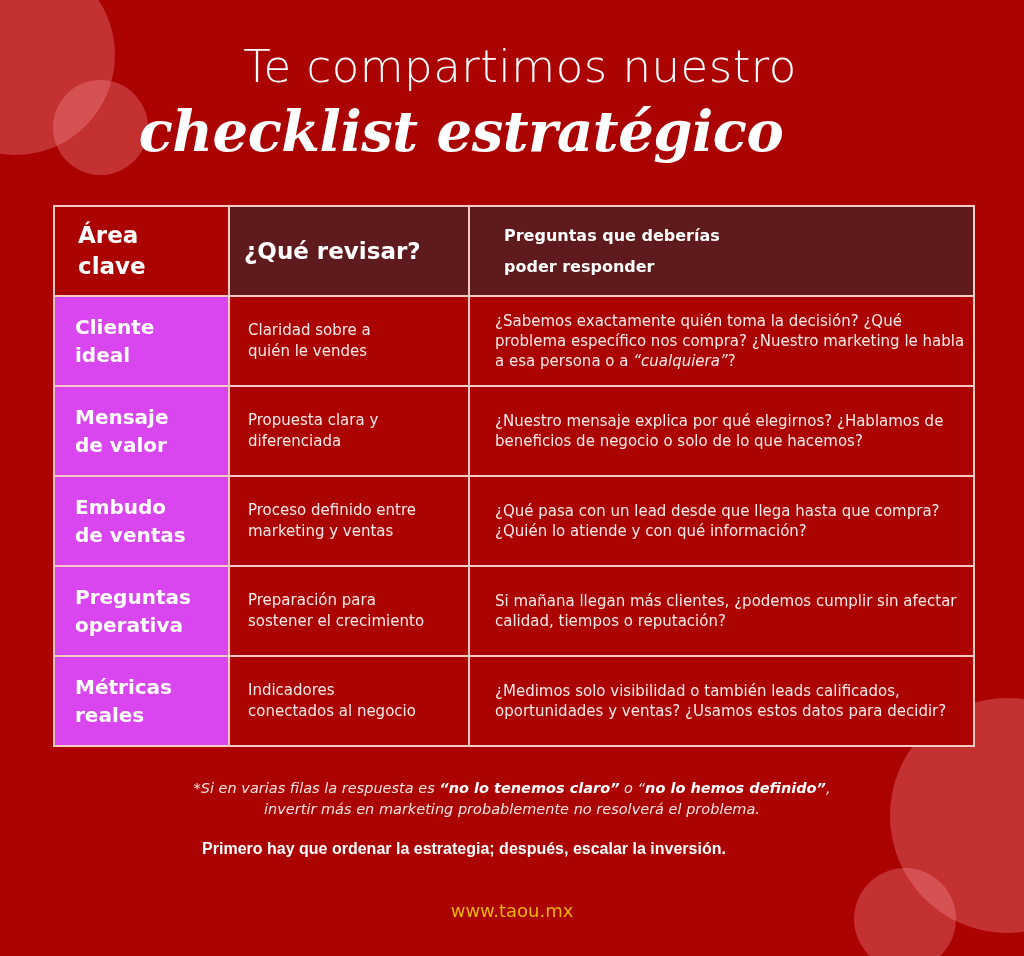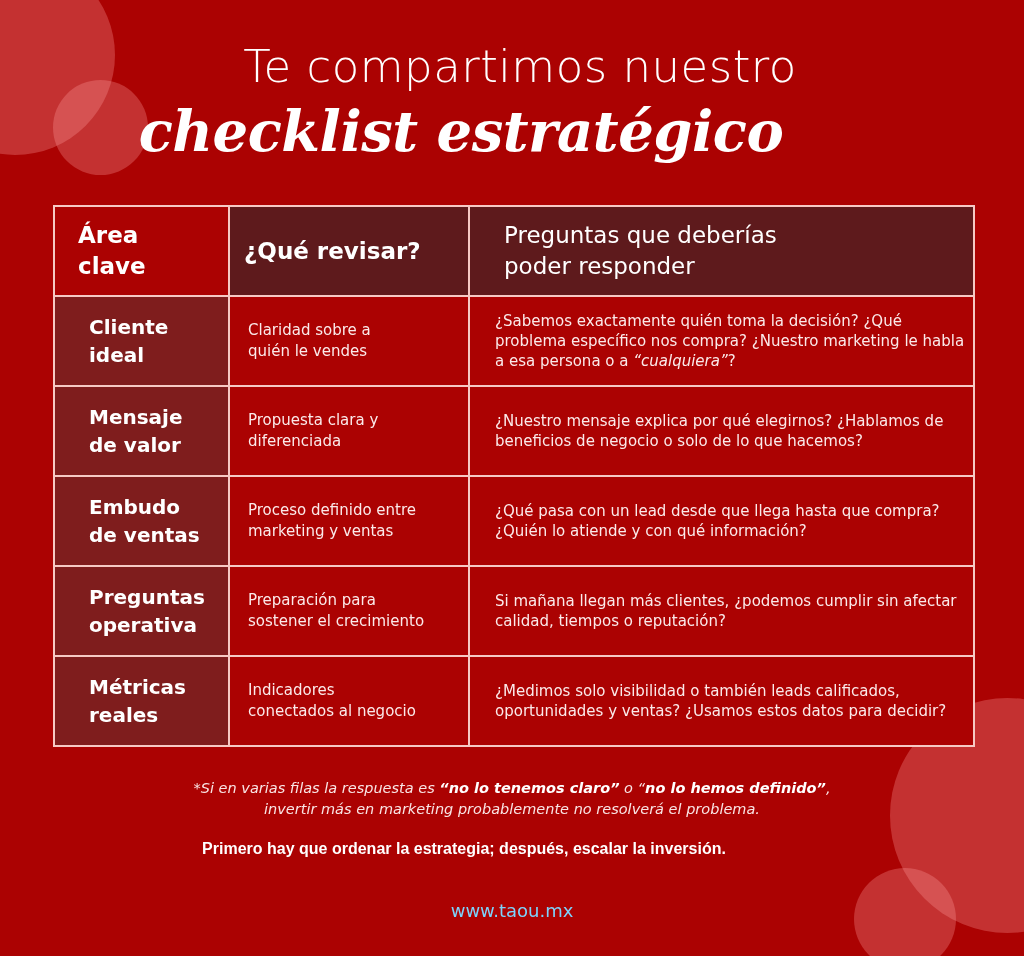--- a/index.html
+++ b/index.html
@@ -71,31 +71,31 @@
     padding: 0 0 0 23px;
   }
   .th-what {
     background: #5e1a1c;
     font-weight: bold;
     font-size: 23px;
     padding-left: 14px;
   }
   .th-q {
     background: #5e1a1c;
-    font-weight: normal;
-    font-size: 23px;
+    font-weight: bold;
+    font-size: 16px;
     line-height: 31px;
     padding-left: 34px;
   }
   .td-area {
-    background: #7f1d1d;
+    background: #d946ef;
     font-weight: bold;
     font-size: 20px;
     line-height: 28px;
-    padding-left: 34px;
+    padding-left: 20px;
   }
   .td-what {
     background: #ab0202;
     font-size: 15px;
     line-height: 21px;
     padding-left: 18px;
     color: #fbeaea;
   }
   .td-q {
     background: #ab0202;
@@ -125,21 +125,21 @@
     font-family: "Liberation Sans", sans-serif;
     font-weight: bold;
     font-size: 16px;
     color: #ffffff;
   }
   .website {
     position: absolute;
     left: 0; width: 1024px; top: 900px;
     text-align: center;
     font-size: 18px;
-    color: #7dd3fc;
+    color: #eab308;
   }
 </style>
 </head>
 <body>
 
 <div class="circle c1"></div>
 <div class="circle c2"></div>
 <div class="circle c3"></div>
 <div class="circle c4"></div>
 

